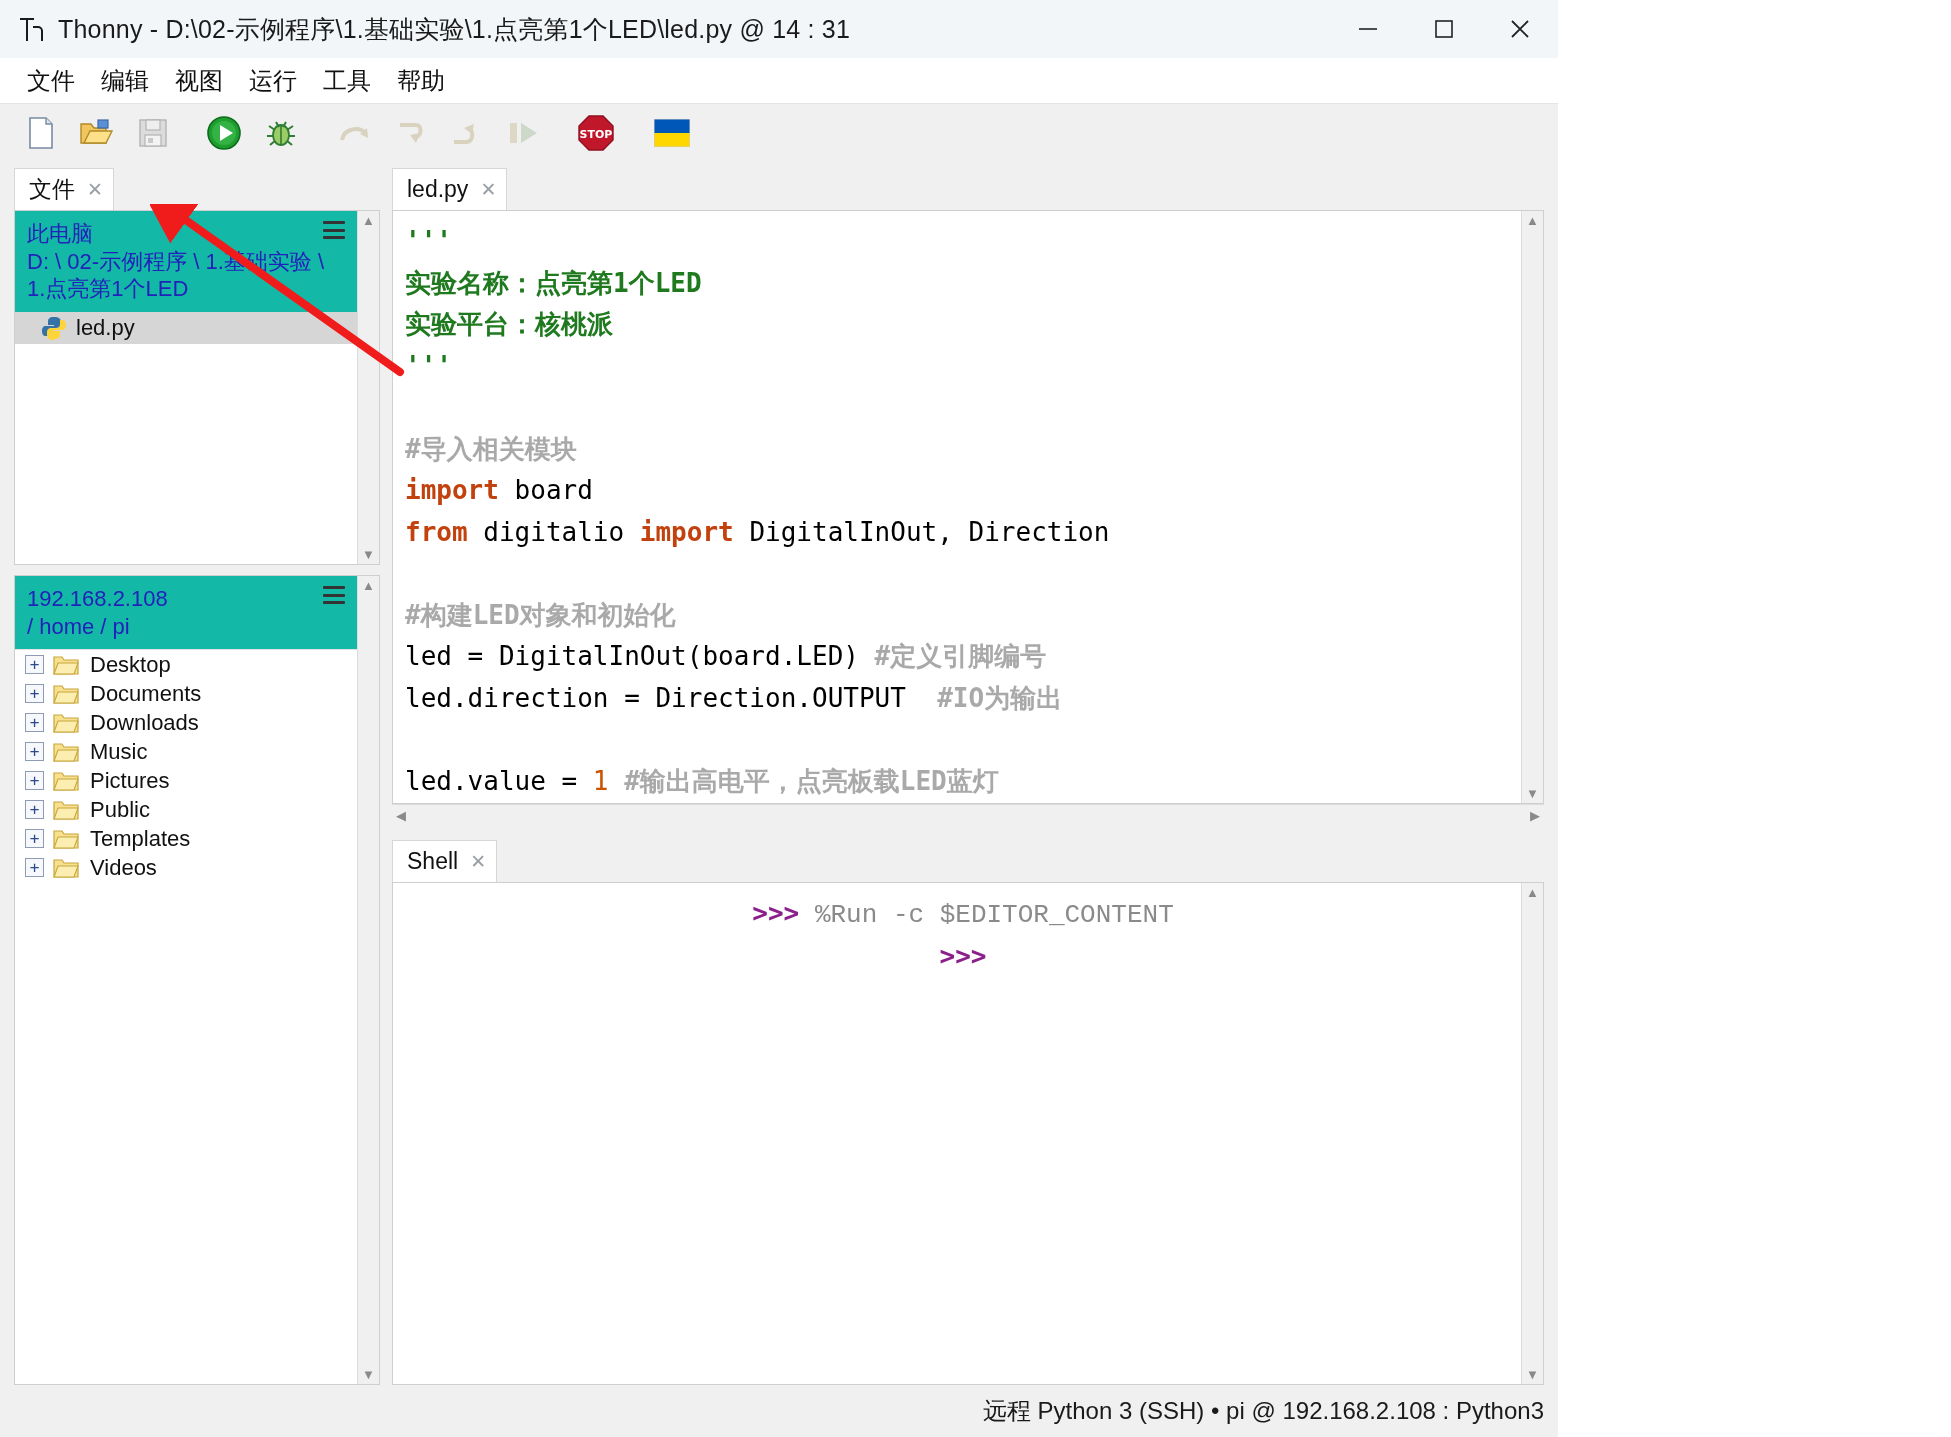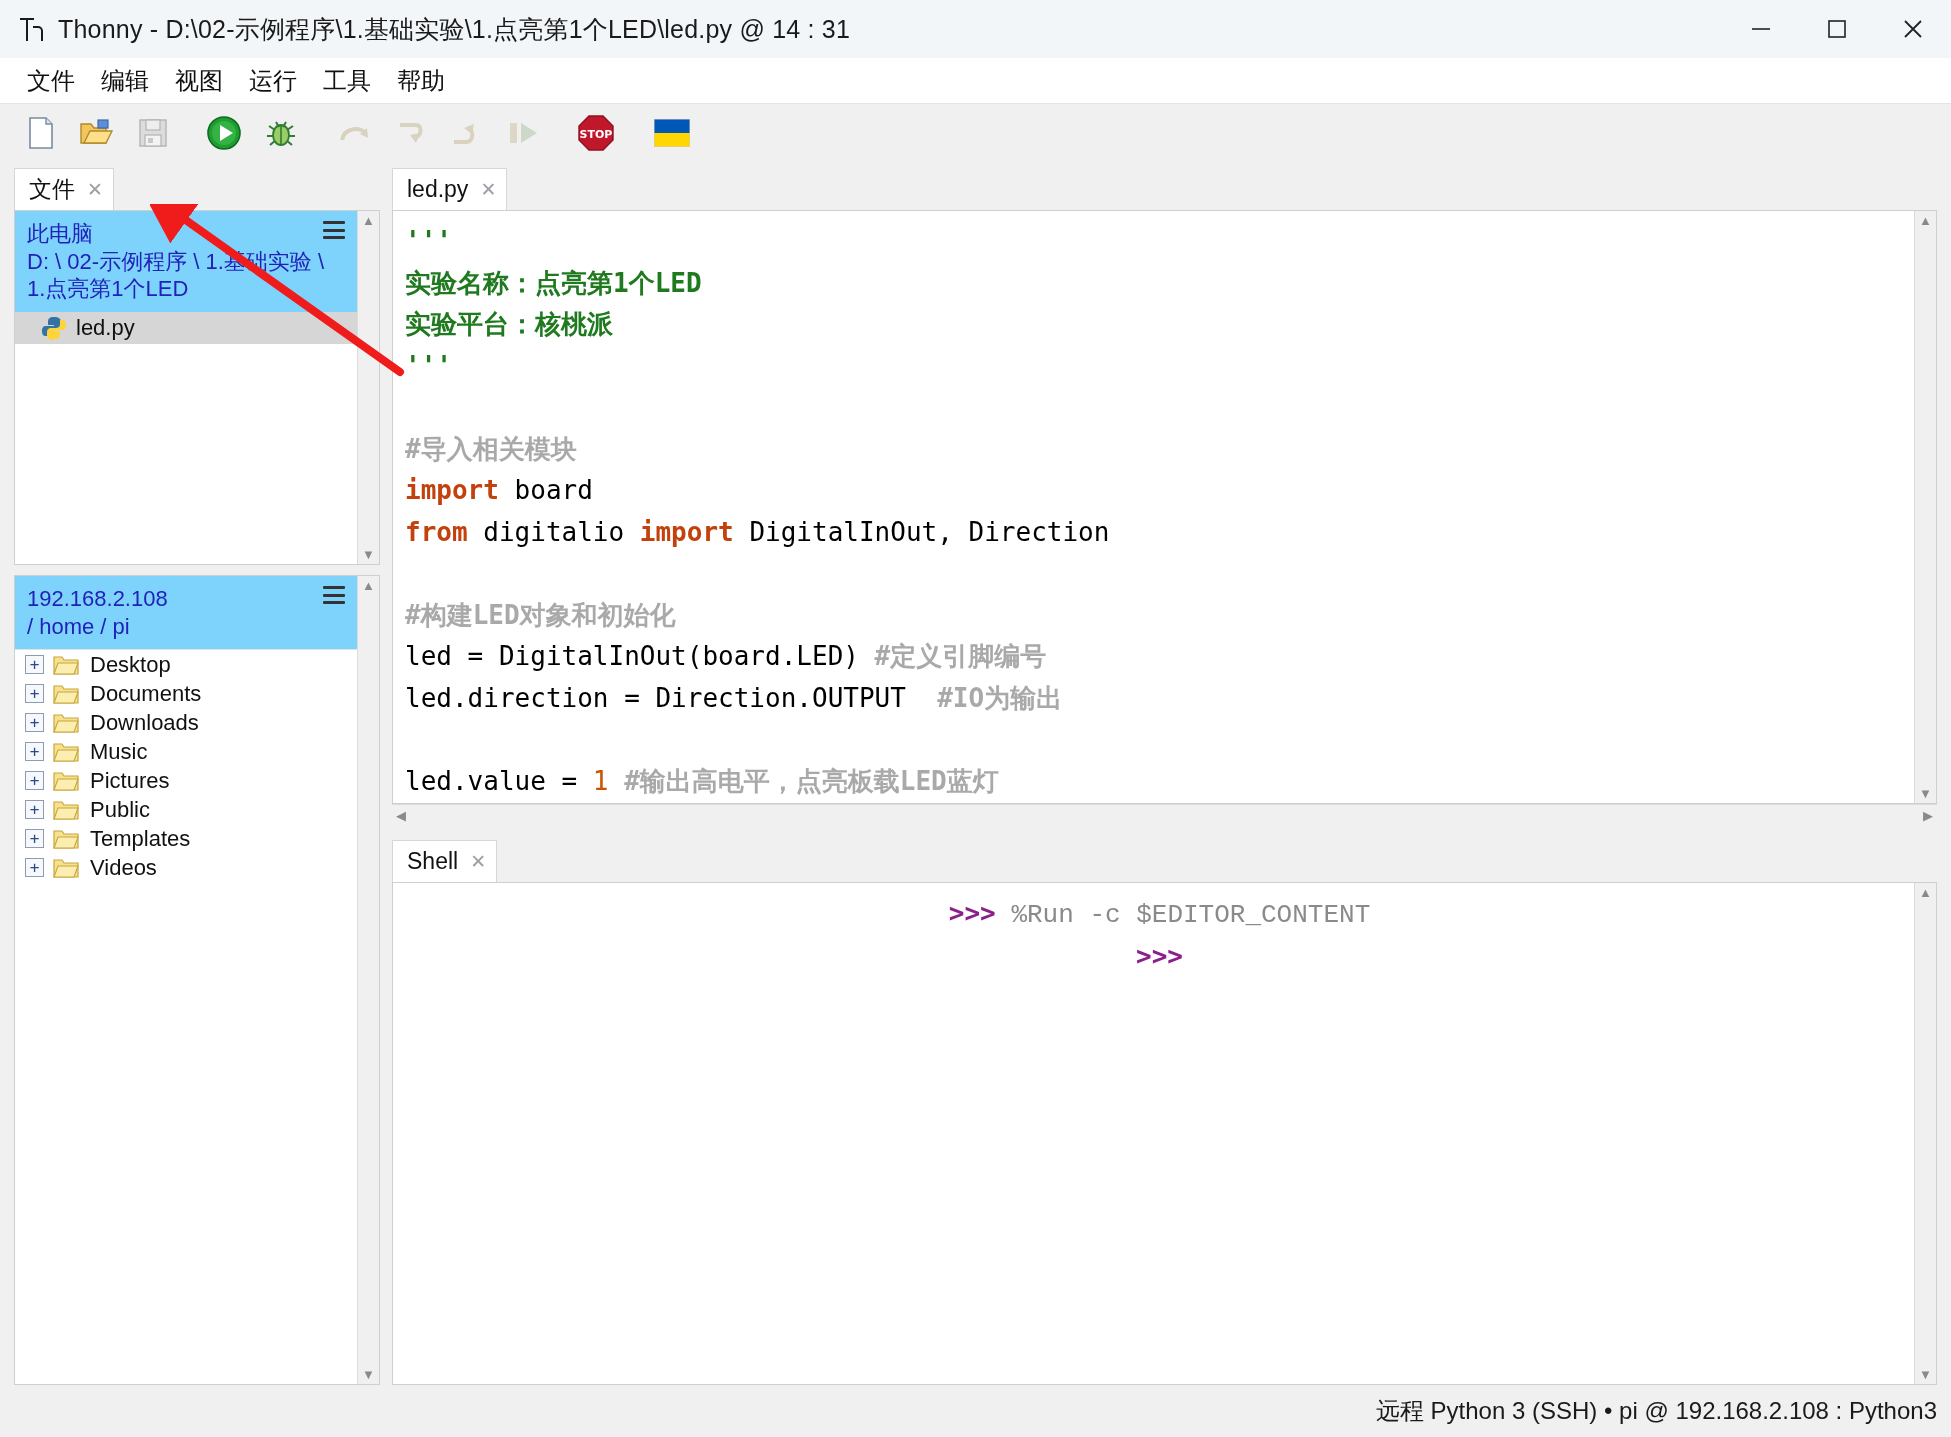--- a/index.html
+++ b/index.html
@@ -4,21 +4,21 @@
 <style>
   * { box-sizing: border-box; }
   html, body {
     margin: 0; padding: 0;
     width: 1951px; height: 1437px;
     overflow: hidden;
     background: #ffffff;
     font-family: "Liberation Sans", sans-serif;
   }
   #app {
-    width: 1951px; height: 1437px;
+    width: 1558px; height: 1437px;
     position: relative;
     display: flex; flex-direction: column;
     background: #f0f0f0;
   }
 
   
   .titlebar {
     height: 58px;
     background: #f3f6f9;
     display: flex; align-items: center;
@@ -112,21 +112,21 @@
     background: #ffffff;
     border: 1px solid #cfcfcf;
     position: relative;
     display: flex; flex-direction: column;
     min-height: 0;
   }
 
   .panel-head {
     position: relative;
     padding: 9px 44px 9px 12px;
-    background: #7dd3fc;
+    background: #14b8a6;
   }
   .panel-head .ph-line {
     font-size: 22px; color: #2222bb; line-height: 1.26;
     white-space: nowrap;
   }
   .hamburger {
     position: absolute; right: 12px; top: 10px;
     width: 22px; height: 18px;
     display: flex; flex-direction: column; justify-content: space-between;
   }

